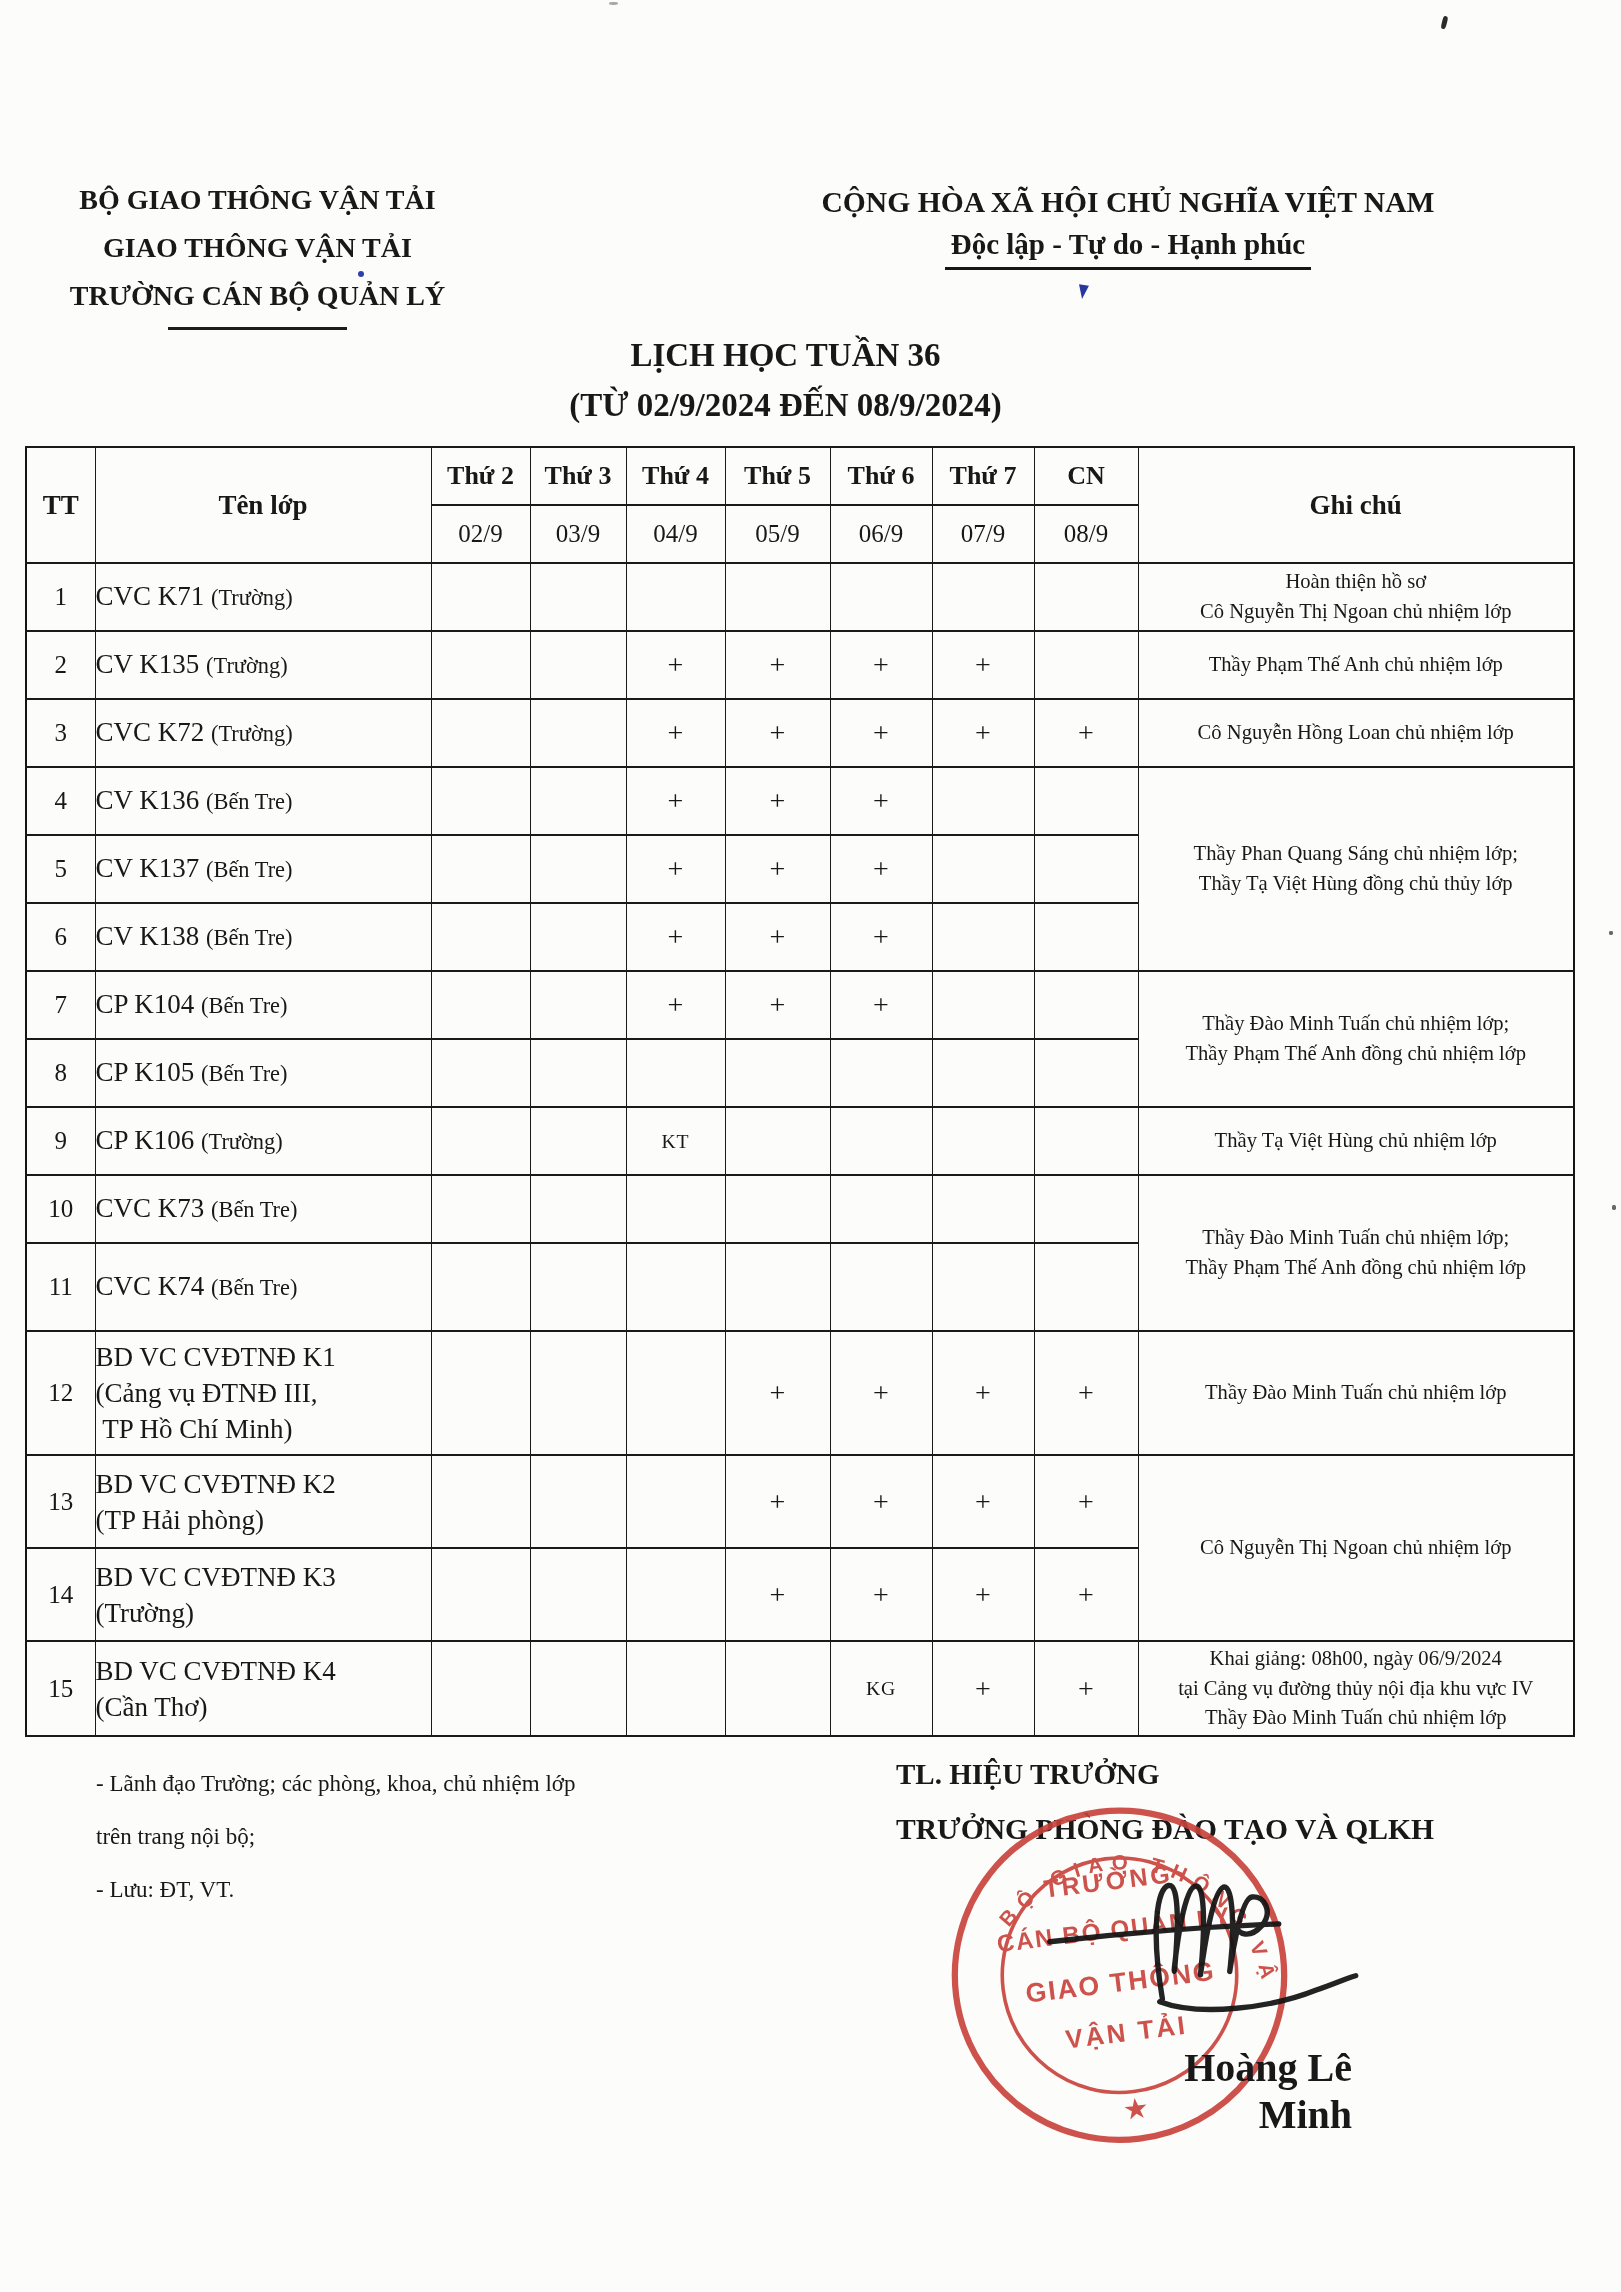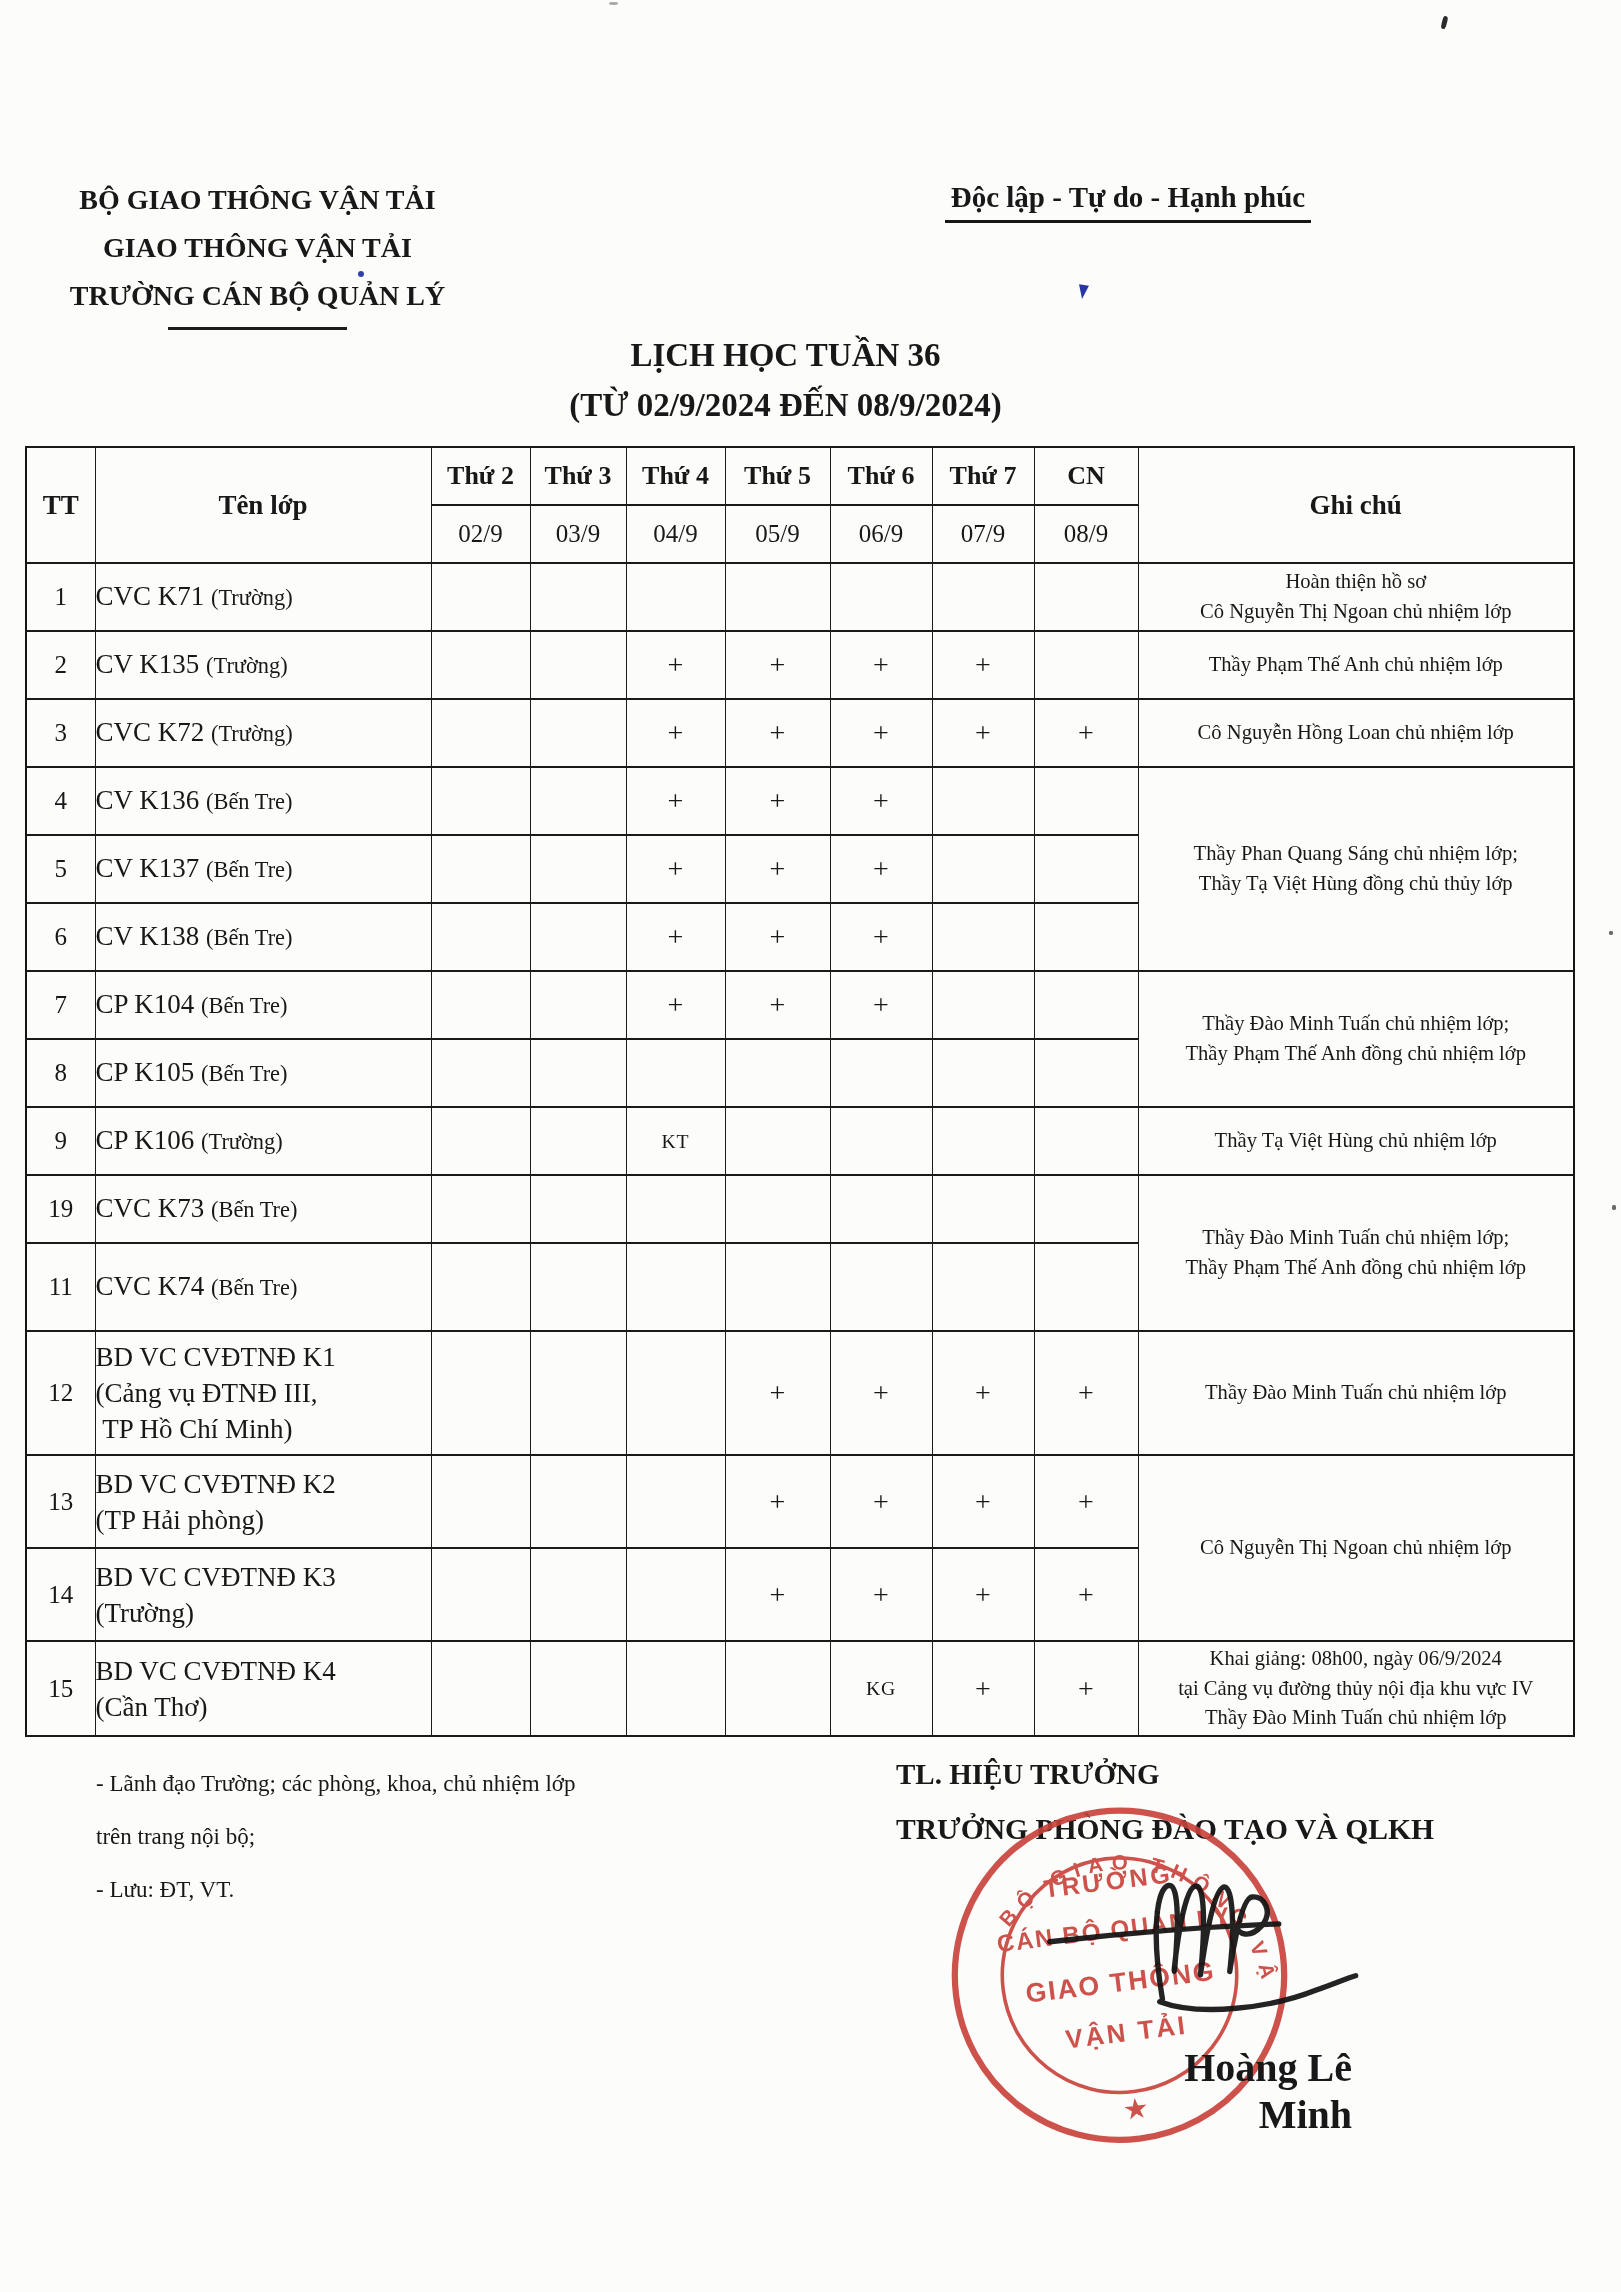--- a/index.html
+++ b/index.html
@@ -63,20 +63,21 @@
 <body>
 
 <div class="abs org-block">
   <div>BỘ GIAO THÔNG VẬN TẢI</div>
   <div>GIAO THÔNG VẬN TẢI</div>
   <div>TRƯỜNG CÁN BỘ QUẢN LÝ</div>
   <div class="org-underline"></div>
 </div>
 
 <div class="abs nat-block">
+  <div class="nat-line1">CỘNG HÒA XÃ HỘI CHỦ NGHĨA VIỆT NAM</div>
   <div><span class="nat-line2">Độc lập - Tự do - Hạnh phúc</span></div>
 </div>
 
 <div class="abs title-block">
   <div>LỊCH HỌC TUẦN 36</div>
   <div>(TỪ 02/9/2024 ĐẾN 08/9/2024)</div>
 </div>
 
 <table class="sched">
   <colgroup>
@@ -247,21 +248,21 @@
         <td class="td-code">KT</td>
         <td class="td-mark"></td>
         <td class="td-mark"></td>
         <td class="td-mark"></td>
         <td class="td-mark"></td>
         <td class="td-note" rowspan="1">
           <div>Thầy Tạ Việt Hùng chủ nhiệm lớp</div>
         </td>
       </tr>
       <tr style="height: 68px;">
-        <td class="td-tt">19</td>
+        <td class="td-tt">10</td>
         <td class="td-name">
           <div><span>CVC K73</span> <span class="paren">(Bến Tre)</span></div>
         </td>
         <td class="td-mark"></td>
         <td class="td-mark"></td>
         <td class="td-mark"></td>
         <td class="td-mark"></td>
         <td class="td-mark"></td>
         <td class="td-mark"></td>
         <td class="td-mark"></td>

